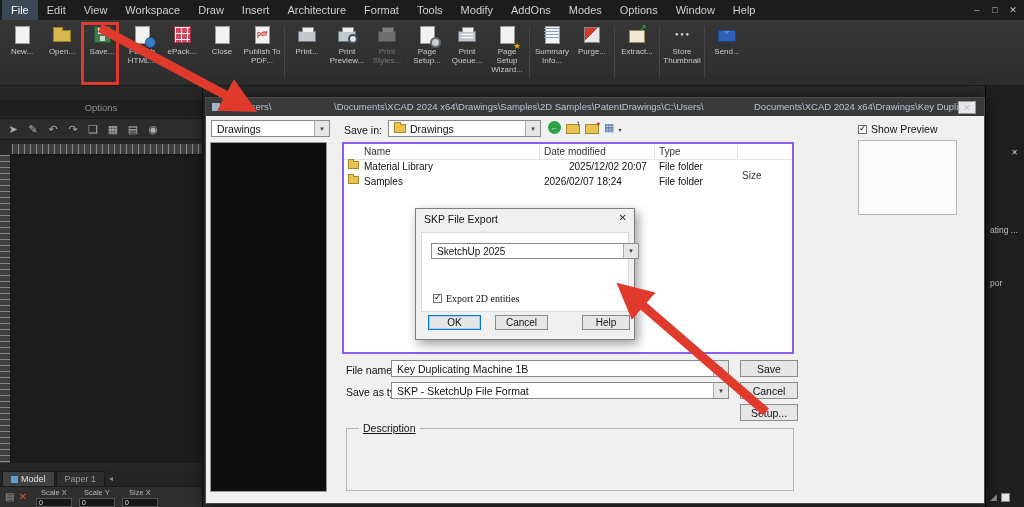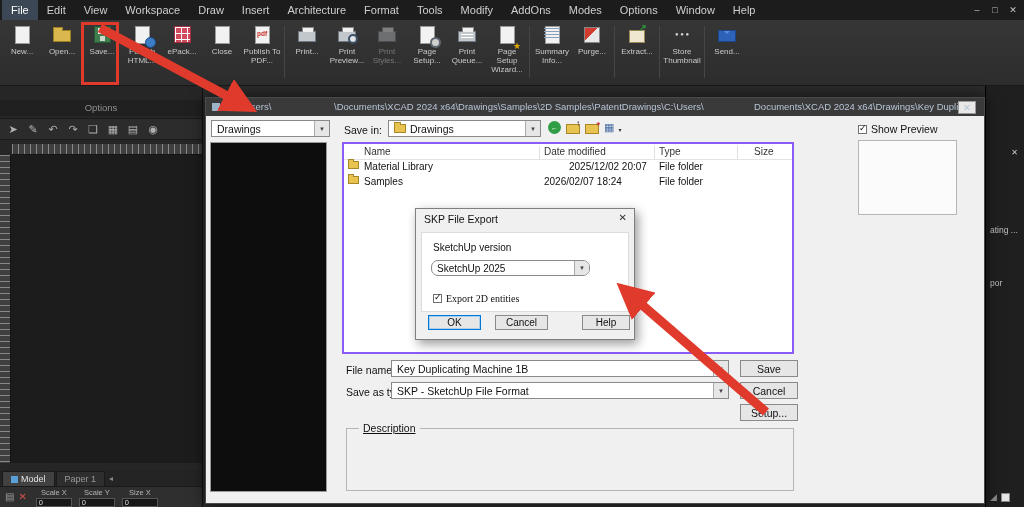--- a/index.html
+++ b/index.html
@@ -394,21 +394,21 @@
         <span class="up-folder-icon"></span>
         <span class="new-folder-icon"></span>
         <span class="views-icon">▦</span>
       </div>
 
     <div class="filelist" id="filelist">
         <div class="fl-head">
           <span style="left: 20px;">Name</span>
           <span style="left: 200px;">Date modified</span>
           <span style="left: 315px;">Type</span>
-          <span style="left: 410px;">Size</span>
+          <span style="left: 398px; margin-top: 24px;">Size</span>
           <span class="fl-vsep" style="left: 195px;"></span>
           <span class="fl-vsep" style="left: 310px;"></span>
           <span class="fl-vsep" style="left: 393px;"></span>
         </div>
         <div class="fl-row">
           <span class="fl-ficon"></span>
           <span style="left: 20px;">Material Library</span>
           <span style="left: 200px; margin-left: 25px;">2025/12/02 20:07</span>
           <span style="left: 315px;">File folder</span>
           <span style="left: 398px;"></span>
@@ -454,21 +454,21 @@
     </div>
   </div>
 
   <div class="skp">
     <div class="skp-title">
       <span class="tt">SKP File Export</span>
       <span class="skp-close">✕</span>
     </div>
     <div class="skp-inset"></div>
     <span class="skp-vlabel">SketchUp version</span>
-    <div class="combo" style="left:15px;top:51px;width:159px;height:16px;font-size:10px;border-radius:7px;">
+    <div class="combo" style="left:15px;top:34px;width:208px;height:16px;font-size:10px;">
       <span>SketchUp 2025</span>
       <span class="arrowbtn">▼</span>
     </div>
     <div class="skp-check">
       <span class="cb checked"></span>
       <span>Export 2D entities</span>
     </div>
     <div class="btn btn-default" style="left:12px;top:106px;width:53px;height:15px;font-size:10px;">
       <span>OK</span>
     </div>

